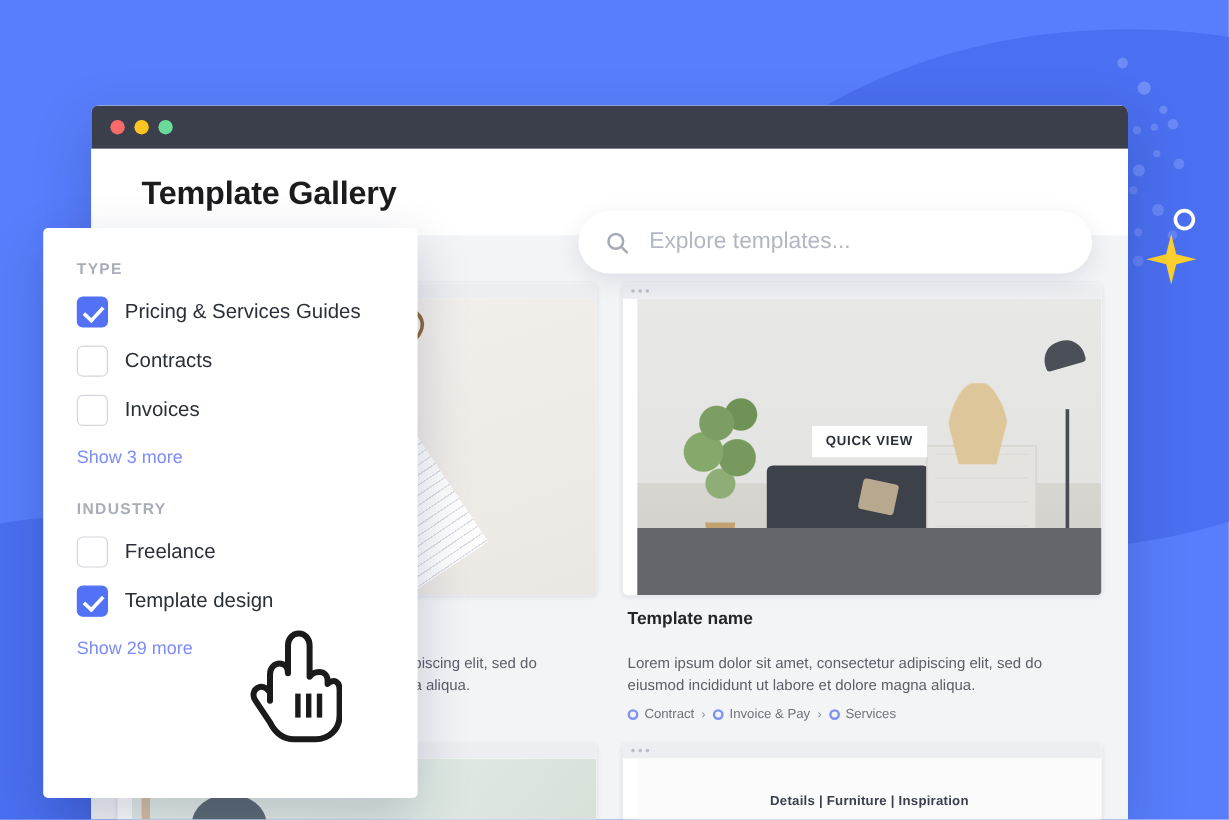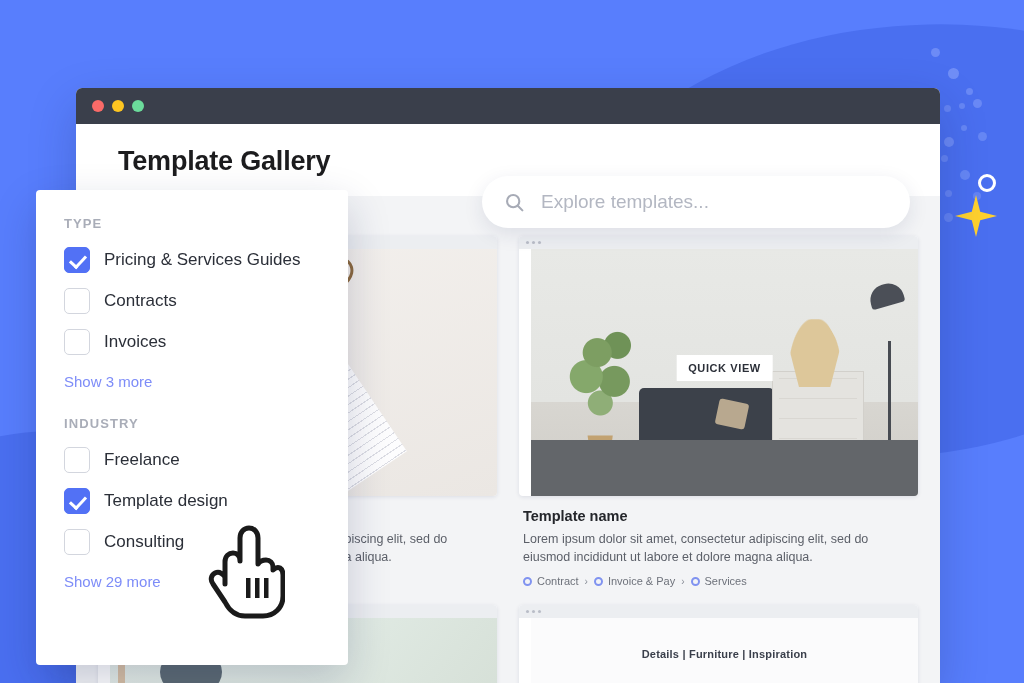--- a/index.html
+++ b/index.html
@@ -194,21 +194,21 @@
     font-weight: bold;
     letter-spacing: 0.6px;
     padding: 7px 12px;
     white-space: nowrap;
   }
   .card-meta { padding: 12px 4px 0 4px; }
   .card-name {
     font-size: 14.5px;
     font-weight: bold;
     color: #24262b;
-    margin-bottom: 6px;
+    margin-bottom: 20px;
   }
   .card-desc {
     font-size: 12.5px;
     color: #5b5f68;
     line-height: 1.45;
     margin-bottom: 9px;
   }
   .card-tags {
     display: flex;
     align-items: center;
@@ -617,24 +617,20 @@
   <div class="filter-group-title">INDUSTRY</div>
 
   <div class="filter-row">
     <span class="cbox"></span>
     <span class="filter-label">Freelance</span>
   </div>
   <div class="filter-row">
     <span class="cbox checked"></span>
     <span class="filter-label">Template design</span>
   </div>
-  <div class="filter-row">
-    <span class="cbox"></span>
-    <span class="filter-label">Consulting</span>
-  </div>
 
   <div class="show-more last">Show 29 more</div>
 </div>
 
 <div class="cursor-hand">
   <svg width="82" height="100" viewBox="0 0 82 100">
     <path d="M22 62 L22 40 C22 34 26 31 30 31 C34 31 37 34 37 39 L37 16
              C37 10 41 6 46 6 C51 6 55 10 55 16 L55 42
              C57 39 60 38 63 38 C67 38 70 41 70 45 L70 48
              C72 46 75 45 77 46 C79.5 47.5 80 50 80 53 L80 74

